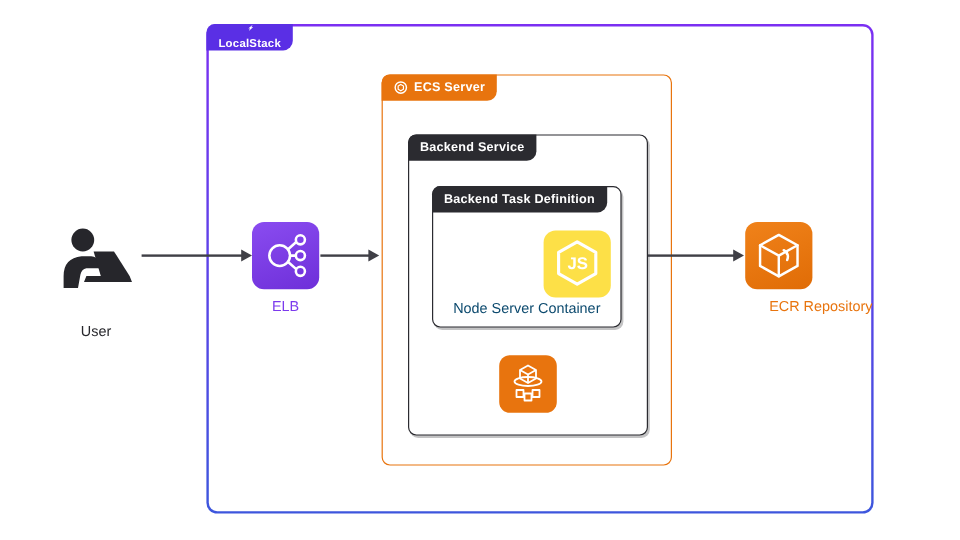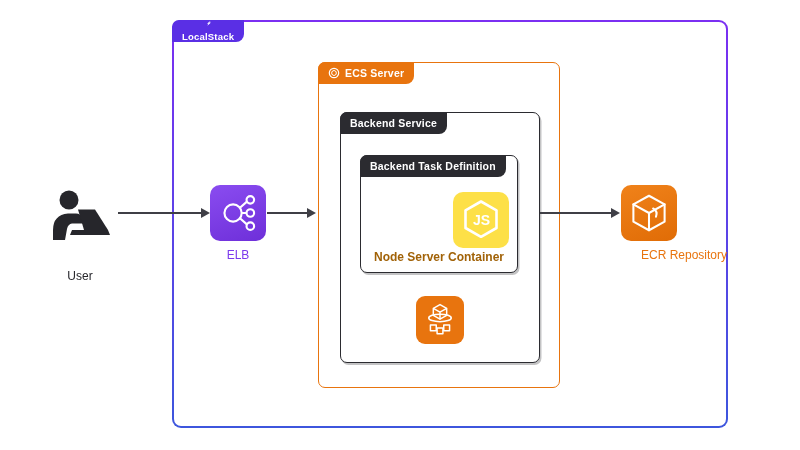--- a/index.html
+++ b/index.html
@@ -37,21 +37,21 @@
   .node-tile { left:414px; top:192px; width:56px; height:56px; border-radius:10px;
                background:#fde047;margin-left:39px; }
   .ecs-tile  { left:416px; top:296px; width:48px; height:48px; border-radius:9px;
                background:#E8740E; }
   .user-figure { position:absolute; left:48px; top:190px; width:64px; height:52px; }
 
   
   .node-label { position:absolute; font-size:12px; text-align:center; }
   .user-label { left:40px;  top:247px; width:80px;  color:#26262B;margin-top:22px; }
   .elb-label  { left:198px; top:248px; width:80px;  color:#7C3AED; }
-  .node-srv-label { left:349px; top:250px; width:180px; color:#a16207;font-weight:bold; }
+  .node-srv-label { left:349px; top:250px; width:180px; color:#0c4a6e; }
   .ecr-label  { left:624px; top:248px; width:120px; color:#E8740E; }
 
   
   .arrow { position:absolute; height:2px; background:#3F3F46; }
   .arrow::after { content:""; position:absolute; right:-8px; top:-4px; width:0; height:0;
                   border-left:9px solid #3F3F46; border-top:5px solid transparent;
                   border-bottom:5px solid transparent; }
   .a1 { left:118px; top:212px; width:84px; }
   .a2 { left:267px; top:212px; width:41px; }
   .a3 { left:540px; top:212px; width:72px; }

